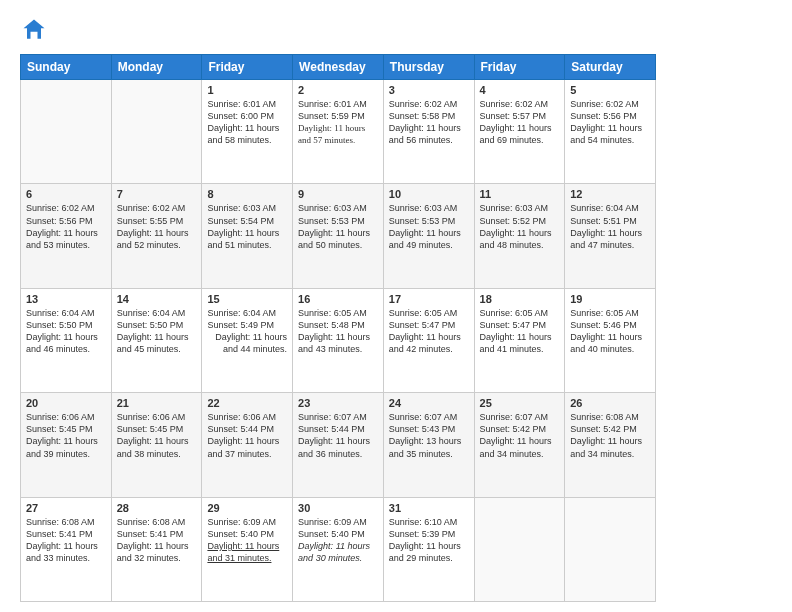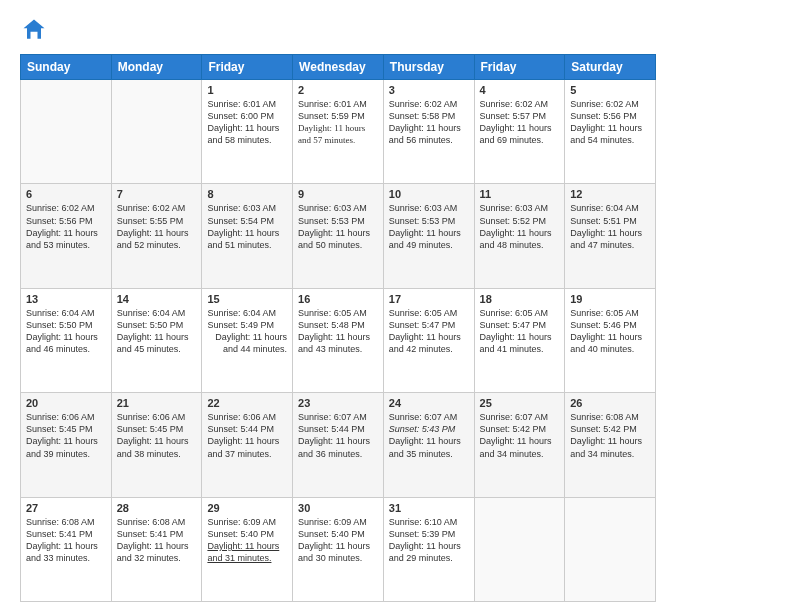--- a/index.html
+++ b/index.html
@@ -330,22 +330,22 @@
             <div class="cell-text">
               <span style="display: block;">Sunrise: 6:07 AM</span>
               <span style="display: block;">Sunset: 5:44 PM</span>
               <span style="display: block;">Daylight: 11 hours and 36 minutes.</span>
             </div>
           </td>
           <td>
             <span class="day-num">24</span>
             <div class="cell-text">
               <span style="display: block;">Sunrise: 6:07 AM</span>
-              <span style="display: block; font-style: italic;">Sunset: 5:43 PM</span>
-              <span style="display: block;">Daylight: 11 hours and 35 minutes.</span>
+              <span style="display: block;">Sunset: 5:43 PM</span>
+              <span style="display: block;">Daylight: 13 hours and 35 minutes.</span>
             </div>
           </td>
           <td>
             <span class="day-num">25</span>
             <div class="cell-text">
               <span style="display: block;">Sunrise: 6:07 AM</span>
               <span style="display: block;">Sunset: 5:42 PM</span>
               <span style="display: block;">Daylight: 11 hours and 34 minutes.</span>
             </div>
           </td>
@@ -381,21 +381,21 @@
               <span style="display: block;">Sunrise: 6:09 AM</span>
               <span style="display: block;">Sunset: 5:40 PM</span>
               <span style="display: block; text-decoration: underline;">Daylight: 11 hours and 31 minutes.</span>
             </div>
           </td>
           <td>
             <span class="day-num">30</span>
             <div class="cell-text">
               <span style="display: block;">Sunrise: 6:09 AM</span>
               <span style="display: block;">Sunset: 5:40 PM</span>
-              <span style="display: block;">Daylight: 11 hours and 30 minutes.</span>
+              <span style="display: block; font-style: italic;">Daylight: 11 hours and 30 minutes.</span>
             </div>
           </td>
           <td>
             <span class="day-num">31</span>
             <div class="cell-text">
               <span style="display: block;">Sunrise: 6:10 AM</span>
               <span style="display: block;">Sunset: 5:39 PM</span>
               <span style="display: block;">Daylight: 11 hours and 29 minutes.</span>
             </div>
           </td>

